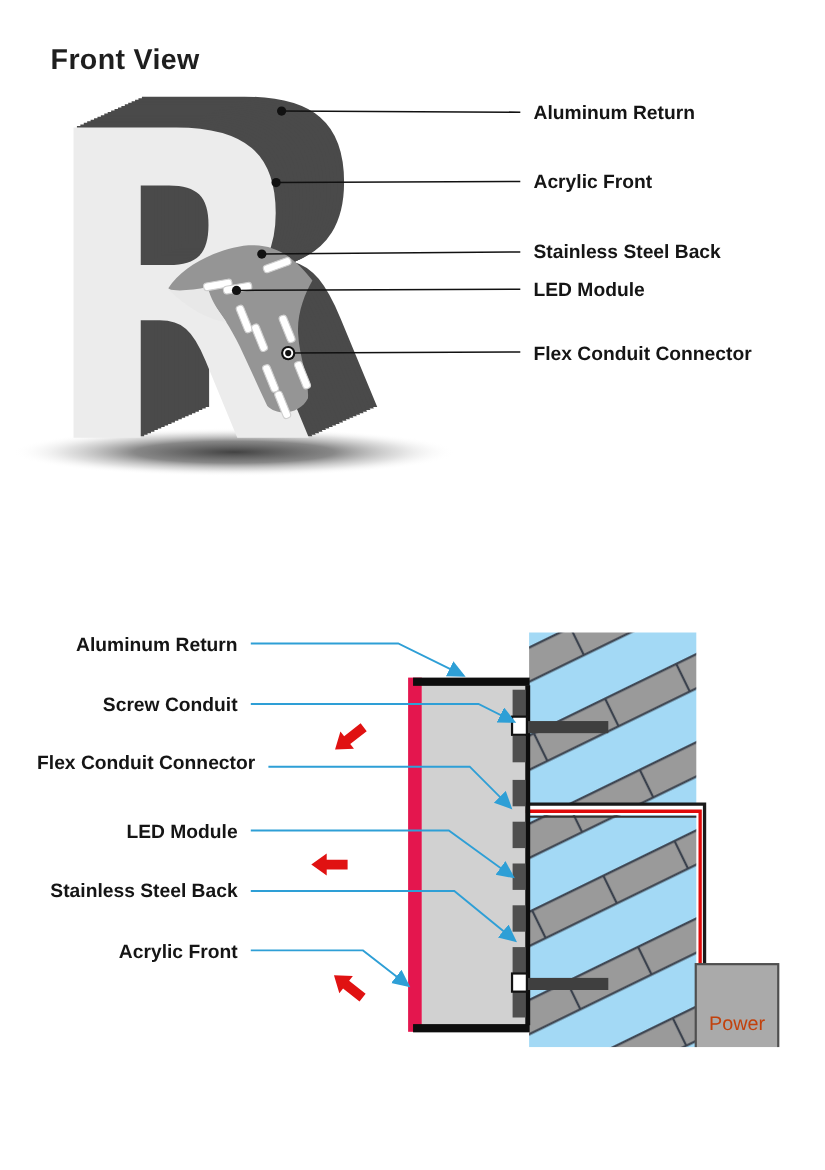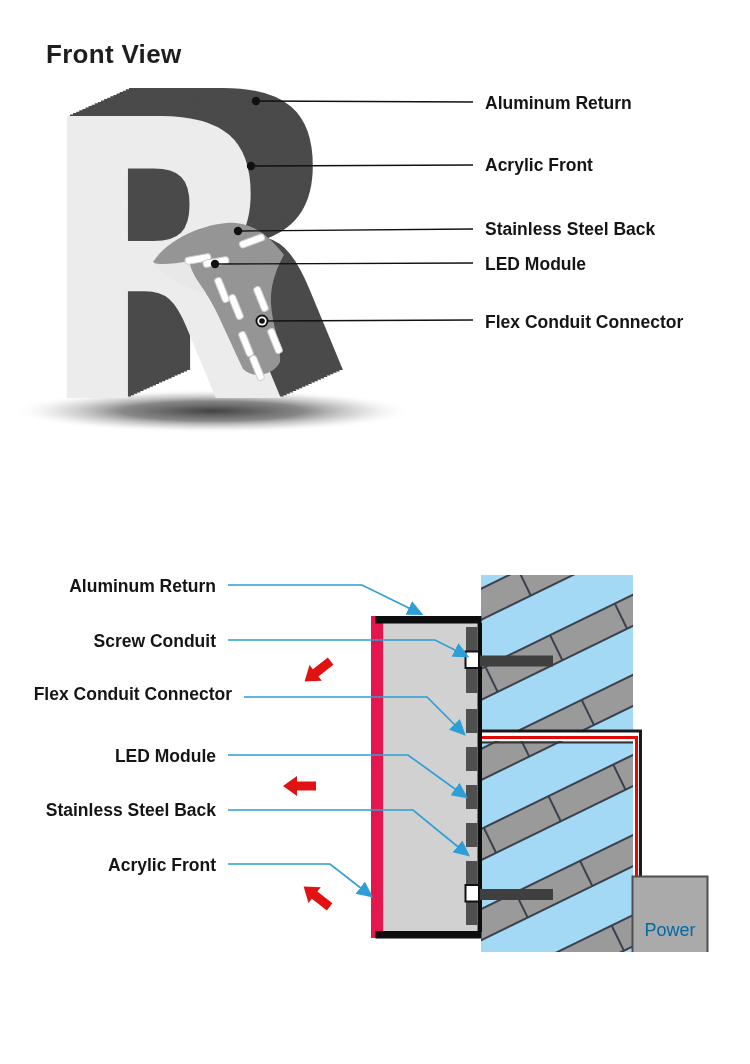--- a/index.html
+++ b/index.html
@@ -13,21 +13,21 @@
   .sv-label{position:absolute;right:534px;transform:translateY(-50%);text-align:right;
             font-size:17.5px;color:#151515;white-space:nowrap;}
   #sv-label-flex{right:518px;}
   #diagram-svg{position:absolute;left:0;top:0;z-index:2;}
   #watermark{position:absolute;left:292px;top:1000px;z-index:1;font-size:48px;color:#404040;
              white-space:nowrap;text-shadow:0 1px 0 #ffffff;}
   #wall-caption{position:absolute;left:478px;top:1009px;width:192px;text-align:left;z-index:4;
                 font-size:18px;color:#0f0f0f;white-space:nowrap;text-decoration:underline;}
   #power-label{position:absolute;left:632px;top:877px;width:76px;height:106px;z-index:3;
                display:flex;align-items:center;justify-content:center;
-               font-size:18px;color:#0369a1;}
+               font-size:18px;color:#c2410c;}
   .labels-layer{position:absolute;inset:0;z-index:3;font-weight:bold;}
 </style>
 </head>
 <body>
 
 <div id="stage">
 
   <div class="title" id="front-title">Front View</div>
 
   <svg id="diagram-svg" width="750" height="1064" viewBox="0 0 750 1064">

